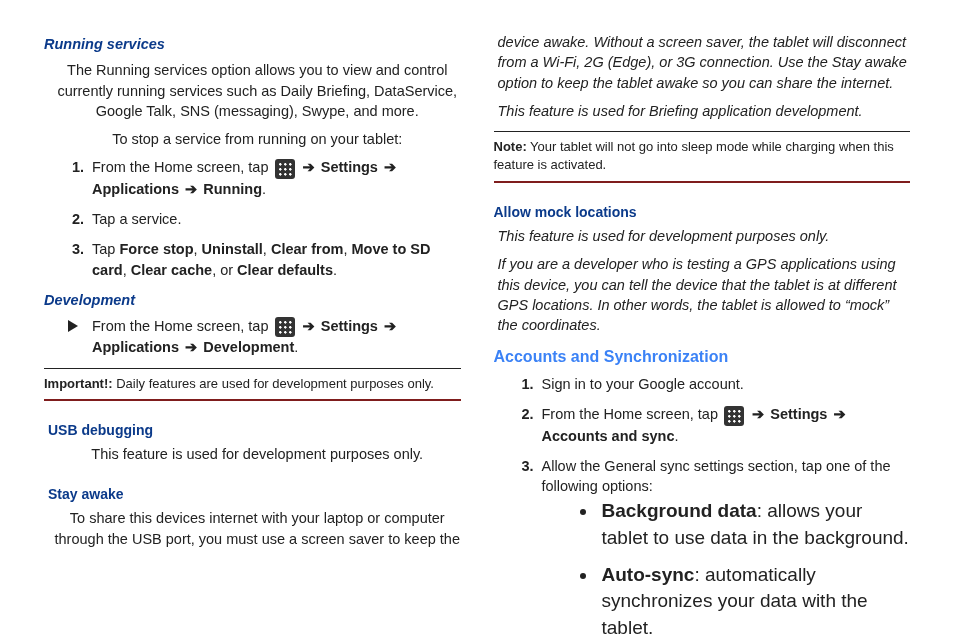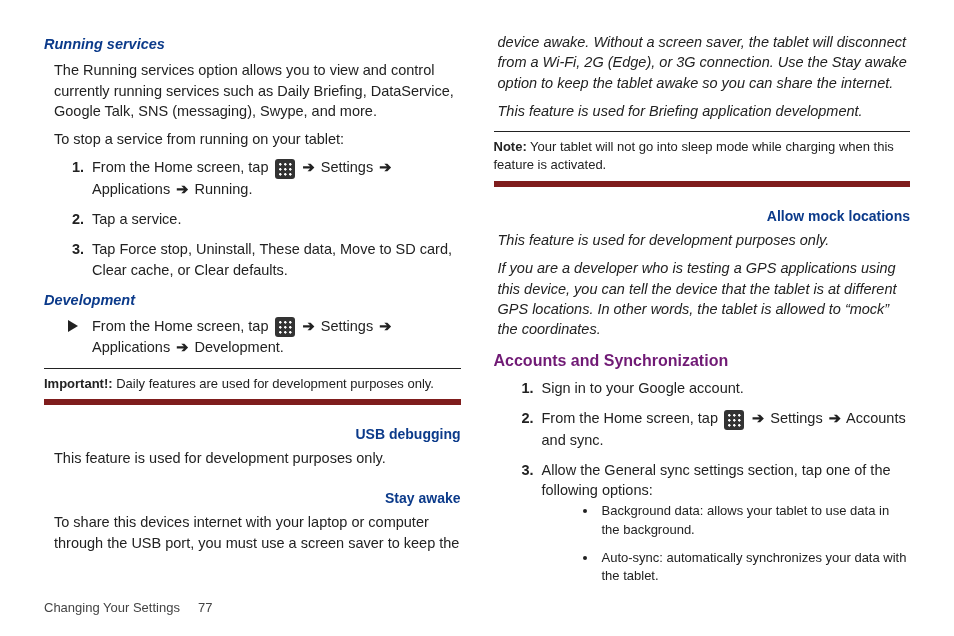--- a/index.html
+++ b/index.html
@@ -22,34 +22,34 @@
     min-width: 0;
   }
   .h-blue-ital {
     color: #0b3a8a;
     font-weight: bold;
     font-style: italic;
     margin: 6px 0 6px 0;
     font-size: 14.5px;
   }
   .h-blue-bold {
-    color: #701a75;
+    color: #3b82f6;
     font-weight: bold;
     margin: 10px 0 6px 0;
     font-size: 16px;
   }
   .h-blue-small {
     color: #0b3a8a;
     font-weight: bold;
     margin: 20px 0 4px 4px;
     font-size: 14px;
-    text-align: right;
   }
   .para {
     margin: 4px 0 8px 10px;
+    text-align: center;
   }
   .para2 {
     margin: 4px 0 8px 4px;
     font-style: italic;
   }
   ol.steps {
     padding-left: 44px;
     margin: 4px 0;
   }
   ol.steps li {
@@ -103,42 +103,42 @@
       0 0, 5px 0, 10px 0,
       0 5px, 5px 5px, 10px 5px,
       0 10px, 5px 10px, 10px 10px;
   }
   .rarrow {
     font-weight: bold;
     margin: 0 2px;
   }
   .note-box {
     border-top: 1px solid #222;
-    border-bottom: 6px solid #7f1d1d;
+    border-bottom: 2px solid #7f1d1d;
     padding: 6px 0;
     margin: 10px 0 8px 0;
     font-size: 13px;
   }
   .note-box .lbl { font-weight: bold; }
   .bullets {
     list-style: disc;
     padding-left: 24px;
     margin: 2px 0 0 32px;
   }
   .bullets li {
     margin-bottom: 6px;
-    font-size: 13px;
+    font-size: 19px;
   }
   .footer {
     font-size: 13px;
     color: #444;
     margin-top: 4px;
     padding-right: 6px;
   }
-  .b { font-weight: normal; }
+  .b { font-weight: bold; }
 </style>
 </head>
 <body>
 
 <div class="cols">
 
   <div class="col">
     <div class="h-blue-ital">Running services</div>
     <div class="para">The Running services option allows you to view and control currently running services such as Daily Briefing, DataService, Google Talk, SNS (messaging), Swype, and more.</div>
     <div class="para">To stop a service from running on your tablet:</div>
@@ -151,21 +151,21 @@
         <span class="b">Settings</span>
         <span class="rarrow">➔</span>
         <span class="b">Applications</span>
         <span class="rarrow">➔</span>
         <span class="b">Running</span>.
       </li>
       <li>Tap a service.</li>
       <li>
         <span>Tap </span><span class="b">Force stop</span>,
         <span class="b">Uninstall</span>,
-        <span class="b">These data</span>,
+        <span class="b">Clear from</span>,
         <span class="b">Move to SD card</span>,
         <span class="b">Clear cache</span><span>, or </span><span class="b">Clear defaults</span>.
       </li>
     </ol>
 
     <div class="h-blue-ital">Development</div>
     <div class="arrow-row">
       <span class="tri"></span>
       <div>
         <span>From the Home screen, tap </span>

